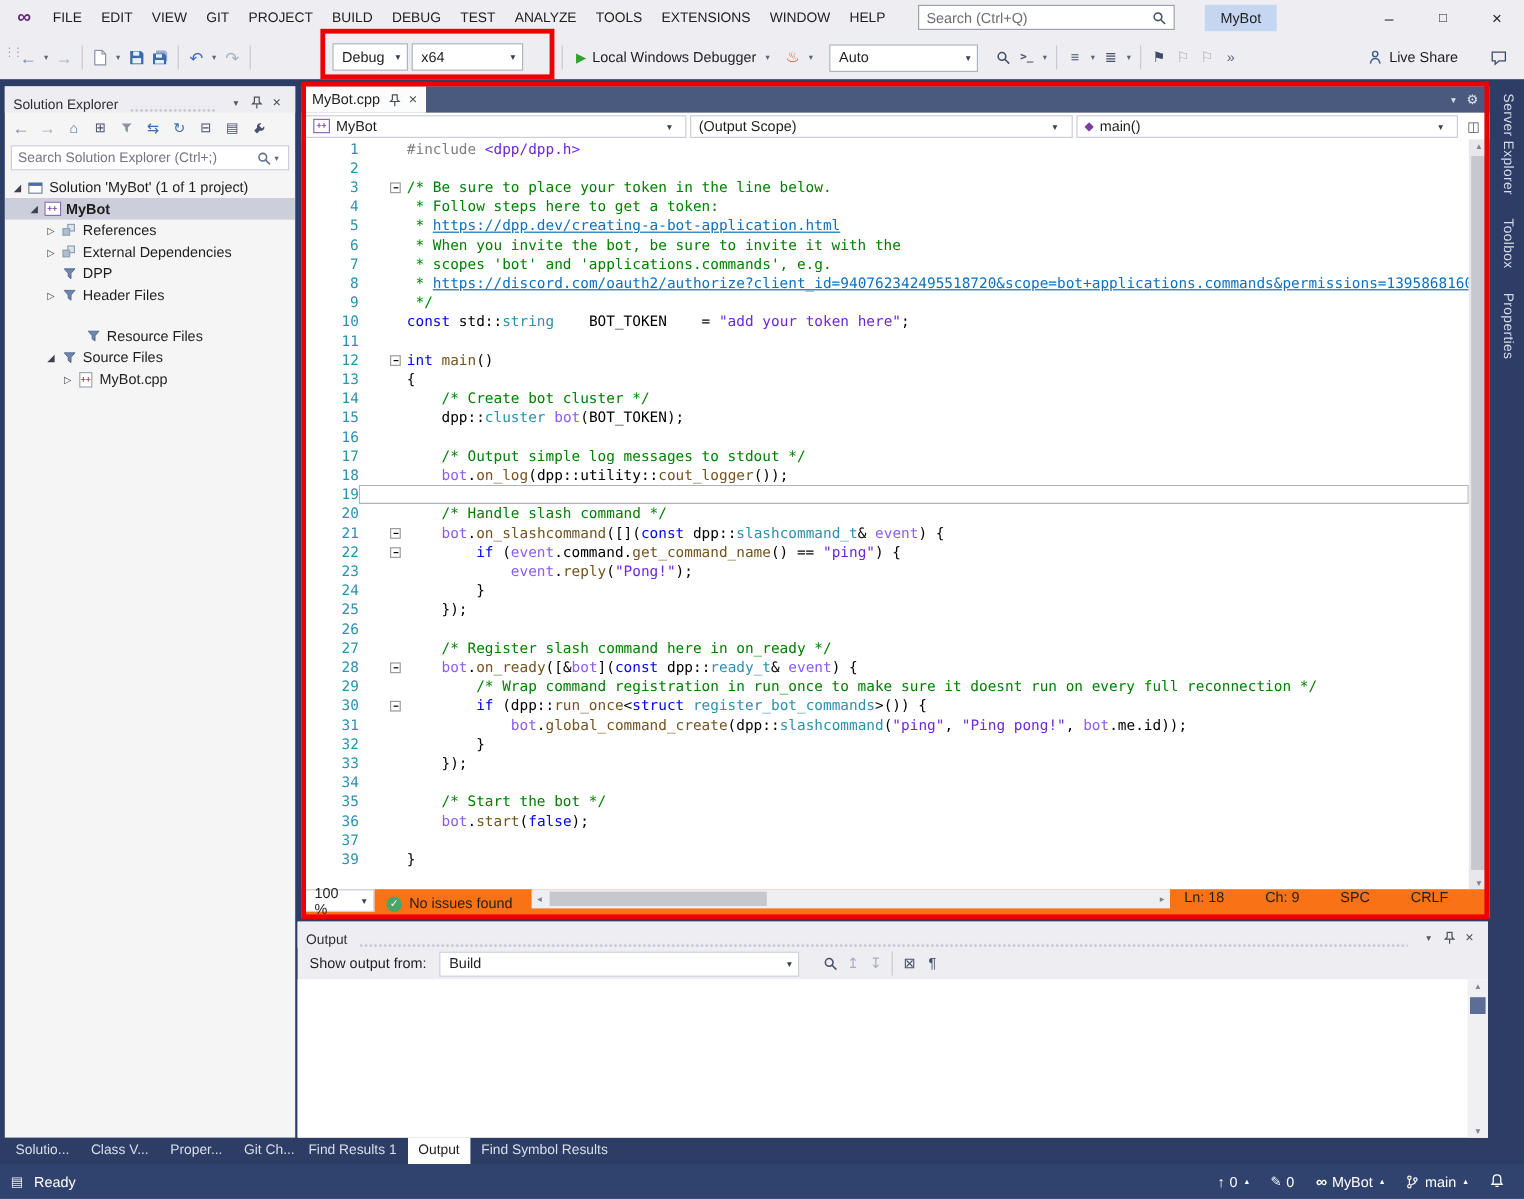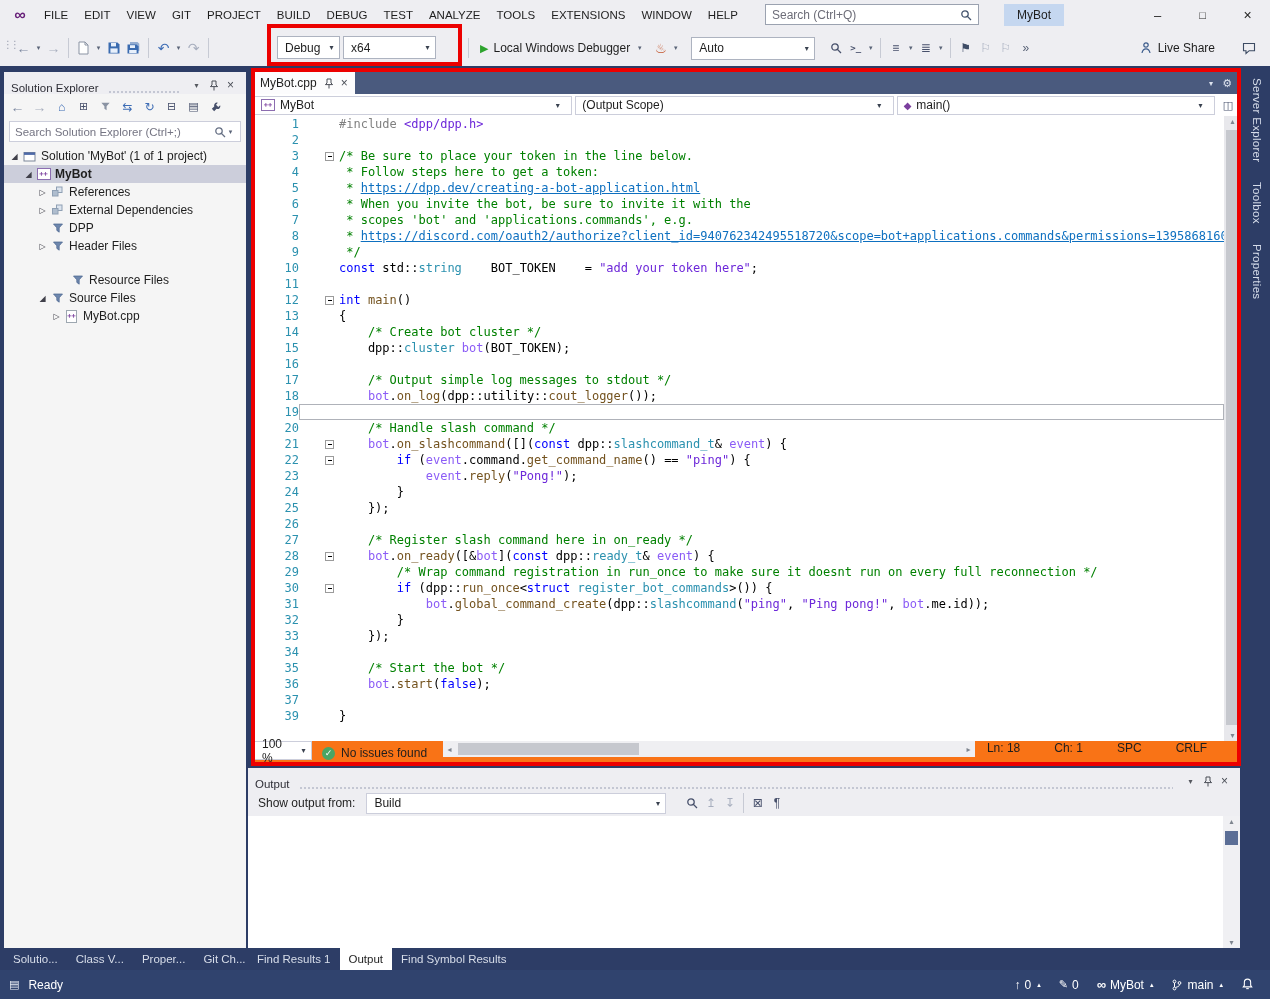--- a/index.html
+++ b/index.html
@@ -815,21 +815,21 @@
     <div class="issues">
       <span class="chk">✓</span>
       <span>No issues found</span>
     </div>
     <div id="h-scroll">
       <span class="h-arrow left">◂</span>
       <div class="h-thumb"></div>
       <span class="h-arrow right">▸</span>
     </div>
     <span class="stat">Ln: 18</span>
-    <span class="stat">Ch: 1</span>
+    <span class="stat">Ch: 9</span>
     <span class="stat">SPC</span>
     <span class="stat">CRLF</span>
   </div>
 </div>
 
 <div id="output">
   <div class="panel-header">
     <span>Output</span>
     <span class="ph-grip"></span>
     <span class="ph-ic ic">

